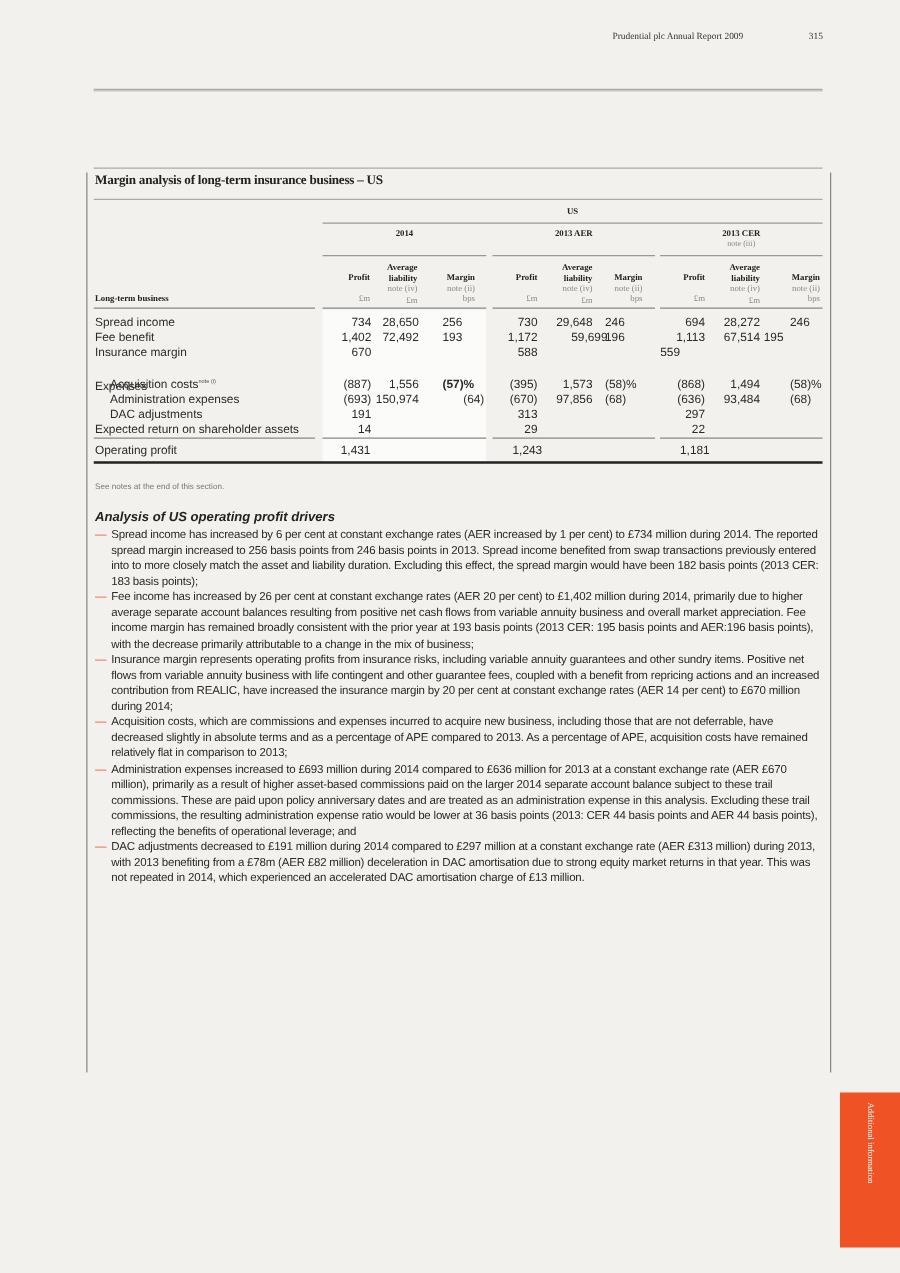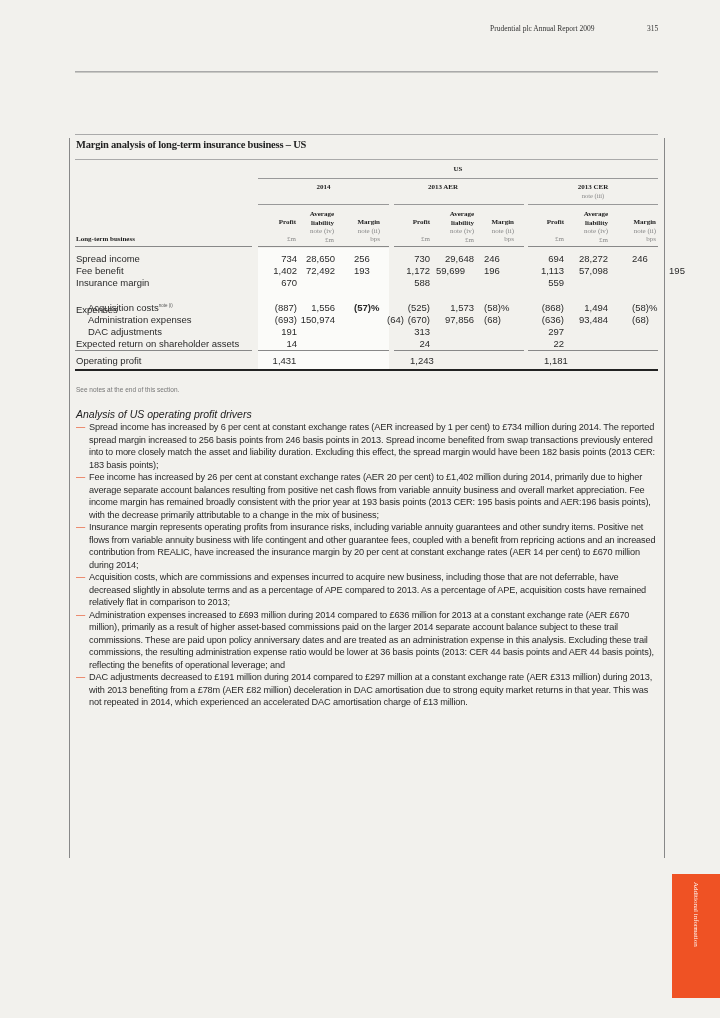--- a/index.html
+++ b/index.html
@@ -33,21 +33,21 @@
     .row .lbl.ind { left: 12px; }
     .row .v { position: absolute; top: 0; text-align: right; white-space: nowrap; }
     .sup { font-size: 4.5px; vertical-align: super; color: #555; }
 
     .lbl-lt { position: absolute; left: 76px; top: 235px; font-family: "Liberation Serif", serif; font-weight: bold; font-size: 7px; color: #222; }
     .line-under-head { position: absolute; left: 75px; top: 246px; height: 1px; background: #888; }
     .line-sub { position: absolute; top: 350px; height: 1px; background: #888; }
     .line-bottom { position: absolute; left: 75px; top: 369px; width: 583px; height: 2px; background: #222; }
 
     .note { position: absolute; left: 76px; top: 386px; font-size: 6.5px; color: #777; }
-    .an-title { position: absolute; left: 76px; top: 408px; font-size: 10.5px; font-weight: normal; font-style: italic; color: #222; }
+    .an-title { position: absolute; left: 76px; top: 408px; font-size: 10.5px; font-weight: bold; font-style: italic; color: #222; }
     .bullets { position: absolute; left: 76px; top: 421px; width: 582px; }
     .bullet { position: relative; padding-left: 13px; font-size: 9.2px; line-height: 12.5px; color: #2a2a2a; letter-spacing: -0.15px; }
     .bullet .dash { position: absolute; left: 0; top: 0; color: #e8542a; }
 
     .sidetab { position: absolute; left: 672px; top: 874px; width: 48px; height: 124px; background: #ef5224; }
     .sidetab span { position: absolute; left: 20px; top: 8px; writing-mode: vertical-rl; font-family: "Liberation Serif", serif; font-size: 7px; color: #fff; white-space: nowrap; }
   </style>
 </head>
 <body>
 
@@ -62,21 +62,21 @@
 
 <div class="rule-sec"></div>
 <div class="sec-title">Margin analysis of long-term insurance business – US</div>
 <div class="rule-tbl"></div>
 
 <div>
   <div class="hcell" style="left:258px;top:165px;width:400px;">US</div>
   <div class="hline" style="left:258px;top:178px;width:400px;"></div>
 
   <div class="hcell" style="left:258px;top:183px;width:131px;">2014</div>
-  <div class="hcell" style="left:378px;top:183px;width:130px;">2013 AER</div>
+  <div class="hcell" style="left:394px;top:183px;width:130px;">2013 AER</div>
   <div class="hcell" style="left:528px;top:183px;width:130px;">2013 CER</div>
   <div class="hsub" style="left:528px;top:192px;width:130px;text-align:center;">note (iii)</div>
 
   <div class="hline" style="left:258px;top:204px;width:131px;"></div>
   <div class="hline" style="left:394px;top:204px;width:130px;"></div>
   <div class="hline" style="left:528px;top:204px;width:130px;"></div>
 
   <div class="colhead" style="left:260px;top:218px;width:36px;">
     <span class="b">Profit</span>
     <span class="n">&nbsp;</span>
@@ -149,67 +149,67 @@
         <span class="v" style="left: 438px; width: 50px;">694</span>
         <span class="v" style="left: 482px; width: 50px;">28,272</span>
         <span class="v" style="left: 556px; width: 50px; text-align: left;">246</span>
       </div>
       <div class="row" style="top: 265.2px;">
         <span class="lbl"><span>Fee benefit</span></span>
         <span class="v" style="left: 171px; width: 50px;">1,402</span>
         <span class="v" style="left: 209px; width: 50px;">72,492</span>
         <span class="v" style="left: 278px; width: 50px; text-align: left;">193</span>
         <span class="v" style="left: 304px; width: 50px;">1,172</span>
-        <span class="v" style="left: 339px; width: 50px;">59,699</span>
+        <span class="v" style="left: 360px; width: 50px;">59,699</span>
         <span class="v" style="left: 408px; width: 50px; text-align: left;">196</span>
         <span class="v" style="left: 438px; width: 50px;">1,113</span>
-        <span class="v" style="left: 482px; width: 50px;">57,098</span>
-        <span class="v" style="left: 576px; width: 50px; text-align: center;">195</span>
+        <span class="v" style="left: 482px; width: 50px;">67,514</span>
+        <span class="v" style="left: 535px; width: 50px; text-align: left;">195</span>
       </div>
       <div class="row" style="top: 277.4px;">
         <span class="lbl"><span>Insurance margin</span></span>
         <span class="v" style="left: 171px; width: 50px;">670</span>
         <span class="v" style="left: 209px; width: 50px;"></span>
         <span class="v" style="left: 278px; width: 50px; text-align: left;"></span>
         <span class="v" style="left: 304px; width: 50px;">588</span>
         <span class="v" style="left: 348px; width: 50px;"></span>
         <span class="v" style="left: 408px; width: 50px; text-align: left;"></span>
-        <span class="v" style="left: 438px; width: 50px;">559</span>
+        <span class="v" style="left: 418px; width: 50px;">559</span>
         <span class="v" style="left: 482px; width: 50px;"></span>
         <span class="v" style="left: 556px; width: 50px; text-align: left;"></span>
       </div>
       <div class="row" style="top: 304px;">
         <span class="lbl"><span>Expenses</span></span>
         <span class="v" style="left: 171px; width: 50px;"></span>
         <span class="v" style="left: 209px; width: 50px;"></span>
         <span class="v" style="left: 278px; width: 50px; text-align: left;"></span>
         <span class="v" style="left: 304px; width: 50px;"></span>
         <span class="v" style="left: 348px; width: 50px;"></span>
         <span class="v" style="left: 408px; width: 50px; text-align: left;"></span>
         <span class="v" style="left: 438px; width: 50px;"></span>
         <span class="v" style="left: 482px; width: 50px;"></span>
         <span class="v" style="left: 556px; width: 50px; text-align: left;"></span>
       </div>
       <div class="row" style="top: 301.8px;">
         <span class="lbl ind"><span>Acquisition costs</span><span class="sup">note (i)</span></span>
         <span class="v" style="left: 171px; width: 50px;">(887)</span>
         <span class="v" style="left: 209px; width: 50px;">1,556</span>
         <span class="v" style="left: 278px; width: 50px; text-align: left; font-weight: bold;">(57)%</span>
-        <span class="v" style="left: 304px; width: 50px;">(525)</span>
+        <span class="v" style="left: 304px; width: 50px;">(395)</span>
         <span class="v" style="left: 348px; width: 50px;">1,573</span>
         <span class="v" style="left: 408px; width: 50px; text-align: left;">(58)%</span>
         <span class="v" style="left: 438px; width: 50px;">(868)</span>
         <span class="v" style="left: 482px; width: 50px;">1,494</span>
         <span class="v" style="left: 556px; width: 50px; text-align: left;">(58)%</span>
       </div>
       <div class="row" style="top: 314px;">
         <span class="lbl ind"><span>Administration expenses</span></span>
         <span class="v" style="left: 171px; width: 50px;">(693)</span>
         <span class="v" style="left: 209px; width: 50px;">150,974</span>
-        <span class="v" style="left: 278px; width: 50px; text-align: right;">(64)</span>
+        <span class="v" style="left: 278px; width: 50px; text-align: center;">(64)</span>
         <span class="v" style="left: 304px; width: 50px;">(670)</span>
         <span class="v" style="left: 348px; width: 50px;">97,856</span>
         <span class="v" style="left: 408px; width: 50px; text-align: left;">(68)</span>
         <span class="v" style="left: 438px; width: 50px;">(636)</span>
         <span class="v" style="left: 482px; width: 50px;">93,484</span>
         <span class="v" style="left: 556px; width: 50px; text-align: left;">(68)</span>
       </div>
       <div class="row" style="top: 326.2px;">
         <span class="lbl ind"><span>DAC adjustments</span></span>
         <span class="v" style="left: 171px; width: 50px;">191</span>
@@ -220,21 +220,21 @@
         <span class="v" style="left: 408px; width: 50px; text-align: left;"></span>
         <span class="v" style="left: 438px; width: 50px;">297</span>
         <span class="v" style="left: 482px; width: 50px;"></span>
         <span class="v" style="left: 556px; width: 50px; text-align: left;"></span>
       </div>
       <div class="row" style="top: 338.4px;">
         <span class="lbl"><span>Expected return on shareholder assets</span></span>
         <span class="v" style="left: 171px; width: 50px;">14</span>
         <span class="v" style="left: 209px; width: 50px;"></span>
         <span class="v" style="left: 278px; width: 50px; text-align: left;"></span>
-        <span class="v" style="left: 304px; width: 50px;">24</span>
+        <span class="v" style="left: 304px; width: 50px;">29</span>
         <span class="v" style="left: 348px; width: 50px;"></span>
         <span class="v" style="left: 408px; width: 50px; text-align: left;"></span>
         <span class="v" style="left: 438px; width: 50px;">22</span>
         <span class="v" style="left: 482px; width: 50px;"></span>
         <span class="v" style="left: 556px; width: 50px; text-align: left;"></span>
       </div>
     </div>
 
   <div class="line-sub" style="left:75px;width:177px;"></div>
   <div class="line-sub" style="left:258px;width:131px;"></div>

